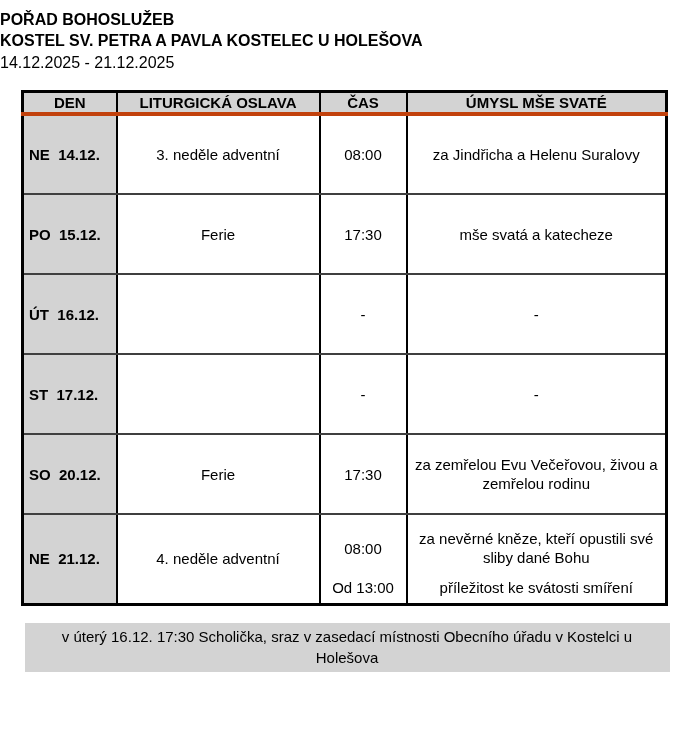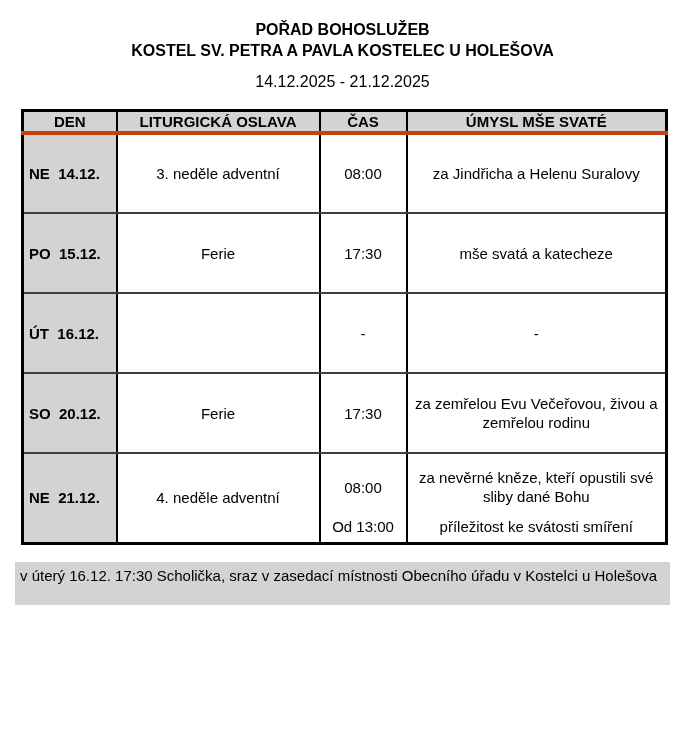--- a/index.html
+++ b/index.html
@@ -5,32 +5,31 @@
   * { box-sizing: border-box; margin: 0; padding: 0; }
   html, body {
     width: 685px;
     background: #ffffff;
     font-family: "Liberation Sans", sans-serif;
     color: #000000;
   }
   body { min-height: 756px; }
 
   .titles {
-    text-align: center;
-    padding-top: 19px;
+    padding-top: 9px;
   }
   .title-line {
     font-weight: bold;
     font-size: 16px;
     line-height: 21px;
   }
   .date-line {
     font-size: 16px;
     line-height: 22px;
-    margin-top: 10px;
+    margin-top: 1px;
   }
 
   table.schedule {
     border-collapse: collapse;
     margin: 16px 0 0 21px;
     width: 644px;
     table-layout: fixed;
     border: 3px solid #000;
   }
   table.schedule th,
@@ -92,25 +91,26 @@
     padding-top: 2px;
   }
   .split-bottom {
     flex: 0 0 auto;
     padding-bottom: 5px;
     line-height: 18px;
   }
 
   .footer-note {
     background: #d3d3d3;
-    margin: 17px 15px 0 15px;
+    margin: 17px 15px 0 25px;
     padding: 3px 6px 4px 5px;
     font-size: 15px;
     line-height: 21px;
     min-height: 43px;
+    text-align: center;
   }
 </style>
 </head>
 <body>
 
 <div class="titles">
   <div class="title-line">POŘAD BOHOSLUŽEB</div>
   <div class="title-line">KOSTEL SV. PETRA A PAVLA KOSTELEC U HOLEŠOVA</div>
   <div class="date-line">14.12.2025 - 21.12.2025</div>
 </div>
@@ -143,20 +143,26 @@
       <td class="cell">17:30</td>
       <td class="cell">mše svatá a katecheze</td>
     </tr>
     <tr class="std">
       <td class="den">ÚT  16.12.</td>
       <td class="cell"></td>
       <td class="cell">-</td>
       <td class="cell">-</td>
     </tr>
     <tr class="std">
+      <td class="den">ST  17.12.</td>
+      <td class="cell"></td>
+      <td class="cell">-</td>
+      <td class="cell">-</td>
+    </tr>
+    <tr class="std">
       <td class="den">SO  20.12.</td>
       <td class="cell">Ferie</td>
       <td class="cell">17:30</td>
       <td class="cell">za zemřelou Evu Večeřovou, živou a zemřelou rodinu</td>
     </tr>
     <tr class="tall">
       <td class="den">NE  21.12.</td>
       <td class="cell">4. neděle adventní</td>
       <td class="split">
         <div class="split-inner">

